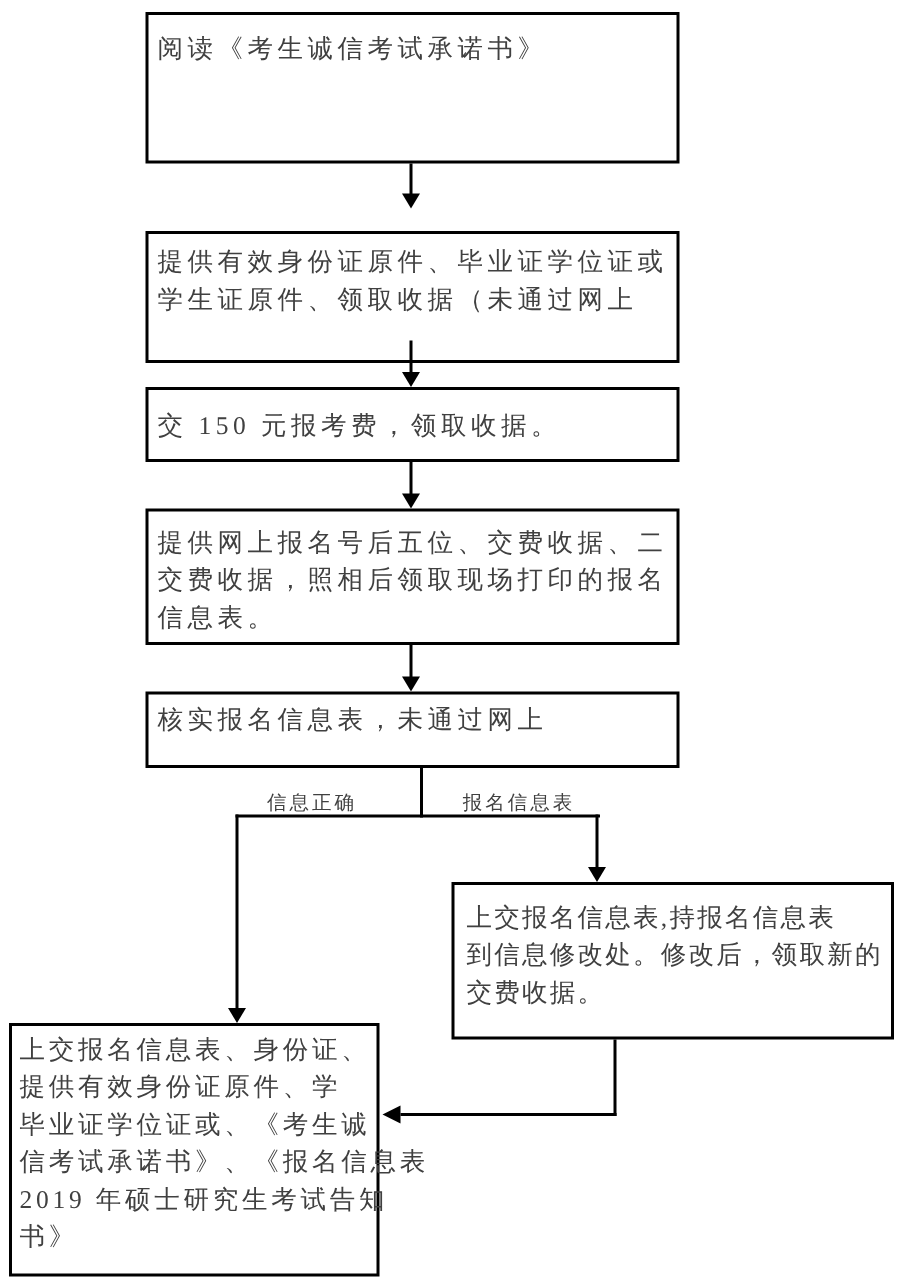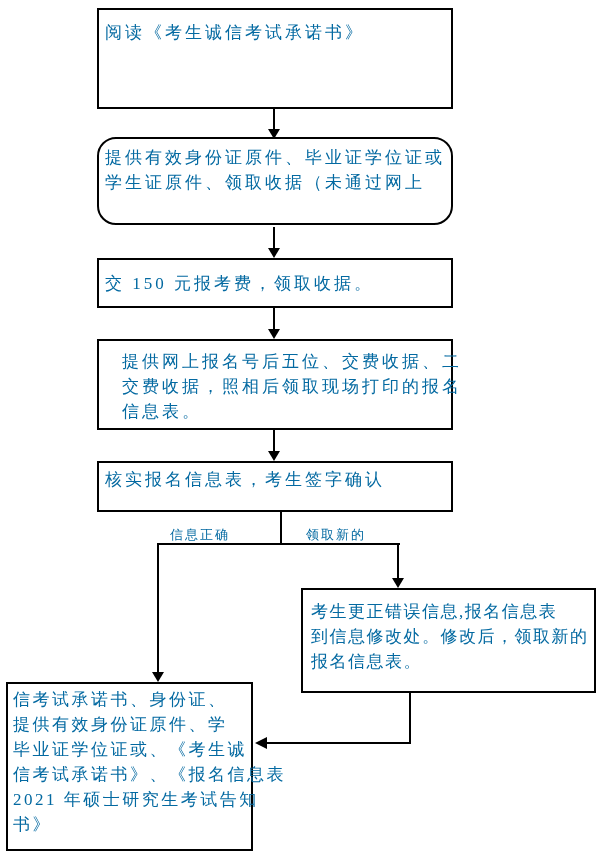--- a/index.html
+++ b/index.html
@@ -1,21 +1,21 @@
 <!DOCTYPE html>
 <html><head>
 <meta charset="utf-8">
 <style>
   html,body{margin:0;padding:0;background:#ffffff;}
   .canvas{
     position:relative;
     width:604px;height:854px;
     background:#ffffff;
     font-family:"Liberation Serif","DejaVu Serif",serif;
-    color:#0369a1;
+    color:#404040;
     overflow:hidden;
   }
   .box{
     position:absolute;
     border:2px solid #000;
     background:#fff;
     box-sizing:border-box;
     font-size:17px;
     line-height:25px;
     letter-spacing:3px;
@@ -32,27 +32,28 @@
     position:absolute;width:0;height:0;
     border-top:6px solid transparent;
     border-bottom:6px solid transparent;
     border-right:12px solid #000;
   }
   .lbl{
     position:absolute;
     font-family:Liberation Sans, sans-serif;
     font-size:13px;
     letter-spacing:2px;
+    text-align:center;
     white-space:nowrap;
   }
   
   .b1{left:97px;top:8px;width:356px;height:101px;padding:10px 2px 0 6px;}
-  .b2{left:97px;top:137px;width:356px;height:88px;padding:6px 2px 0 6px;border-radius:19px;}
+  .b2{left:97px;top:154px;width:356px;height:88px;padding:6px 2px 0 6px;}
   .b3{left:97px;top:258px;width:356px;height:50px;padding:11px 16px 0 6px;}
-  .b4{left:97px;top:339px;width:356px;height:91px;padding:8px 2px 0 23px;}
+  .b4{left:97px;top:339px;width:356px;height:91px;padding:8px 2px 0 6px;}
   .b5{left:97px;top:461px;width:356px;height:51px;padding:4px 2px 0 6px;}
   .b6{left:301px;top:588px;width:295px;height:105px;padding:9px 2px 0 8px;letter-spacing:1.5px;}
   .b7{left:6px;top:682px;width:247px;height:169px;padding:3px 2px 0 5px;letter-spacing:2.5px;}
 </style>
 </head>
 <body>
 
 <div class="canvas">
 
   <div class="box b1">
@@ -80,47 +81,47 @@
   <div class="box b4">
     <div class="ln">提供网上报名号后五位、交费收据、二</div>
     <div class="ln">交费收据，照相后领取现场打印的报名</div>
     <div class="ln">信息表。</div>
   </div>
 
   <div class="vline" style="left:273px;top:430px;width:2px;height:22px;"></div>
   <div class="arr-d" style="left:268px;top:451px;"></div>
 
   <div class="box b5">
-    <div class="ln">核实报名信息表，考生签字确认</div>
+    <div class="ln">核实报名信息表，未通过网上</div>
   </div>
 
   <div class="vline" style="left:280px;top:512px;width:2px;height:33px;"></div>
   <div class="hline" style="left:157px;top:543px;width:243px;height:2px;"></div>
 
   <div class="lbl" style="left:170px;top:526px;width:76px;">信息正确</div>
-  <div class="lbl" style="left:306px;top:526px;width:80px;">领取新的</div>
+  <div class="lbl" style="left:306px;top:526px;width:80px;">报名信息表</div>
 
   <div class="vline" style="left:157px;top:543px;width:2px;height:130px;"></div>
   <div class="arr-d" style="left:152px;top:672px;"></div>
 
   <div class="vline" style="left:397px;top:543px;width:2px;height:36px;"></div>
   <div class="arr-d" style="left:392px;top:578px;"></div>
 
   <div class="box b6">
-    <div class="ln">考生更正错误信息,报名信息表</div>
+    <div class="ln">上交报名信息表,持报名信息表</div>
     <div class="ln">到信息修改处。修改后，领取新的</div>
-    <div class="ln">报名信息表。</div>
+    <div class="ln">交费收据。</div>
   </div>
 
   <div class="vline" style="left:409px;top:693px;width:2px;height:51px;"></div>
   <div class="hline" style="left:267px;top:742px;width:144px;height:2px;"></div>
   <div class="arr-l" style="left:255px;top:737px;"></div>
 
   <div class="box b7">
-    <div class="ln">信考试承诺书、身份证、</div>
+    <div class="ln">上交报名信息表、身份证、</div>
     <div class="ln">提供有效身份证原件、学</div>
     <div class="ln">毕业证学位证或、《考生诚</div>
     <div class="ln">信考试承诺书》、《报名信息表</div>
-    <div class="ln">2021 年硕士研究生考试告知</div>
+    <div class="ln">2019 年硕士研究生考试告知</div>
     <div class="ln">书》</div>
   </div>
 
 </div>
 
 </body></html>

